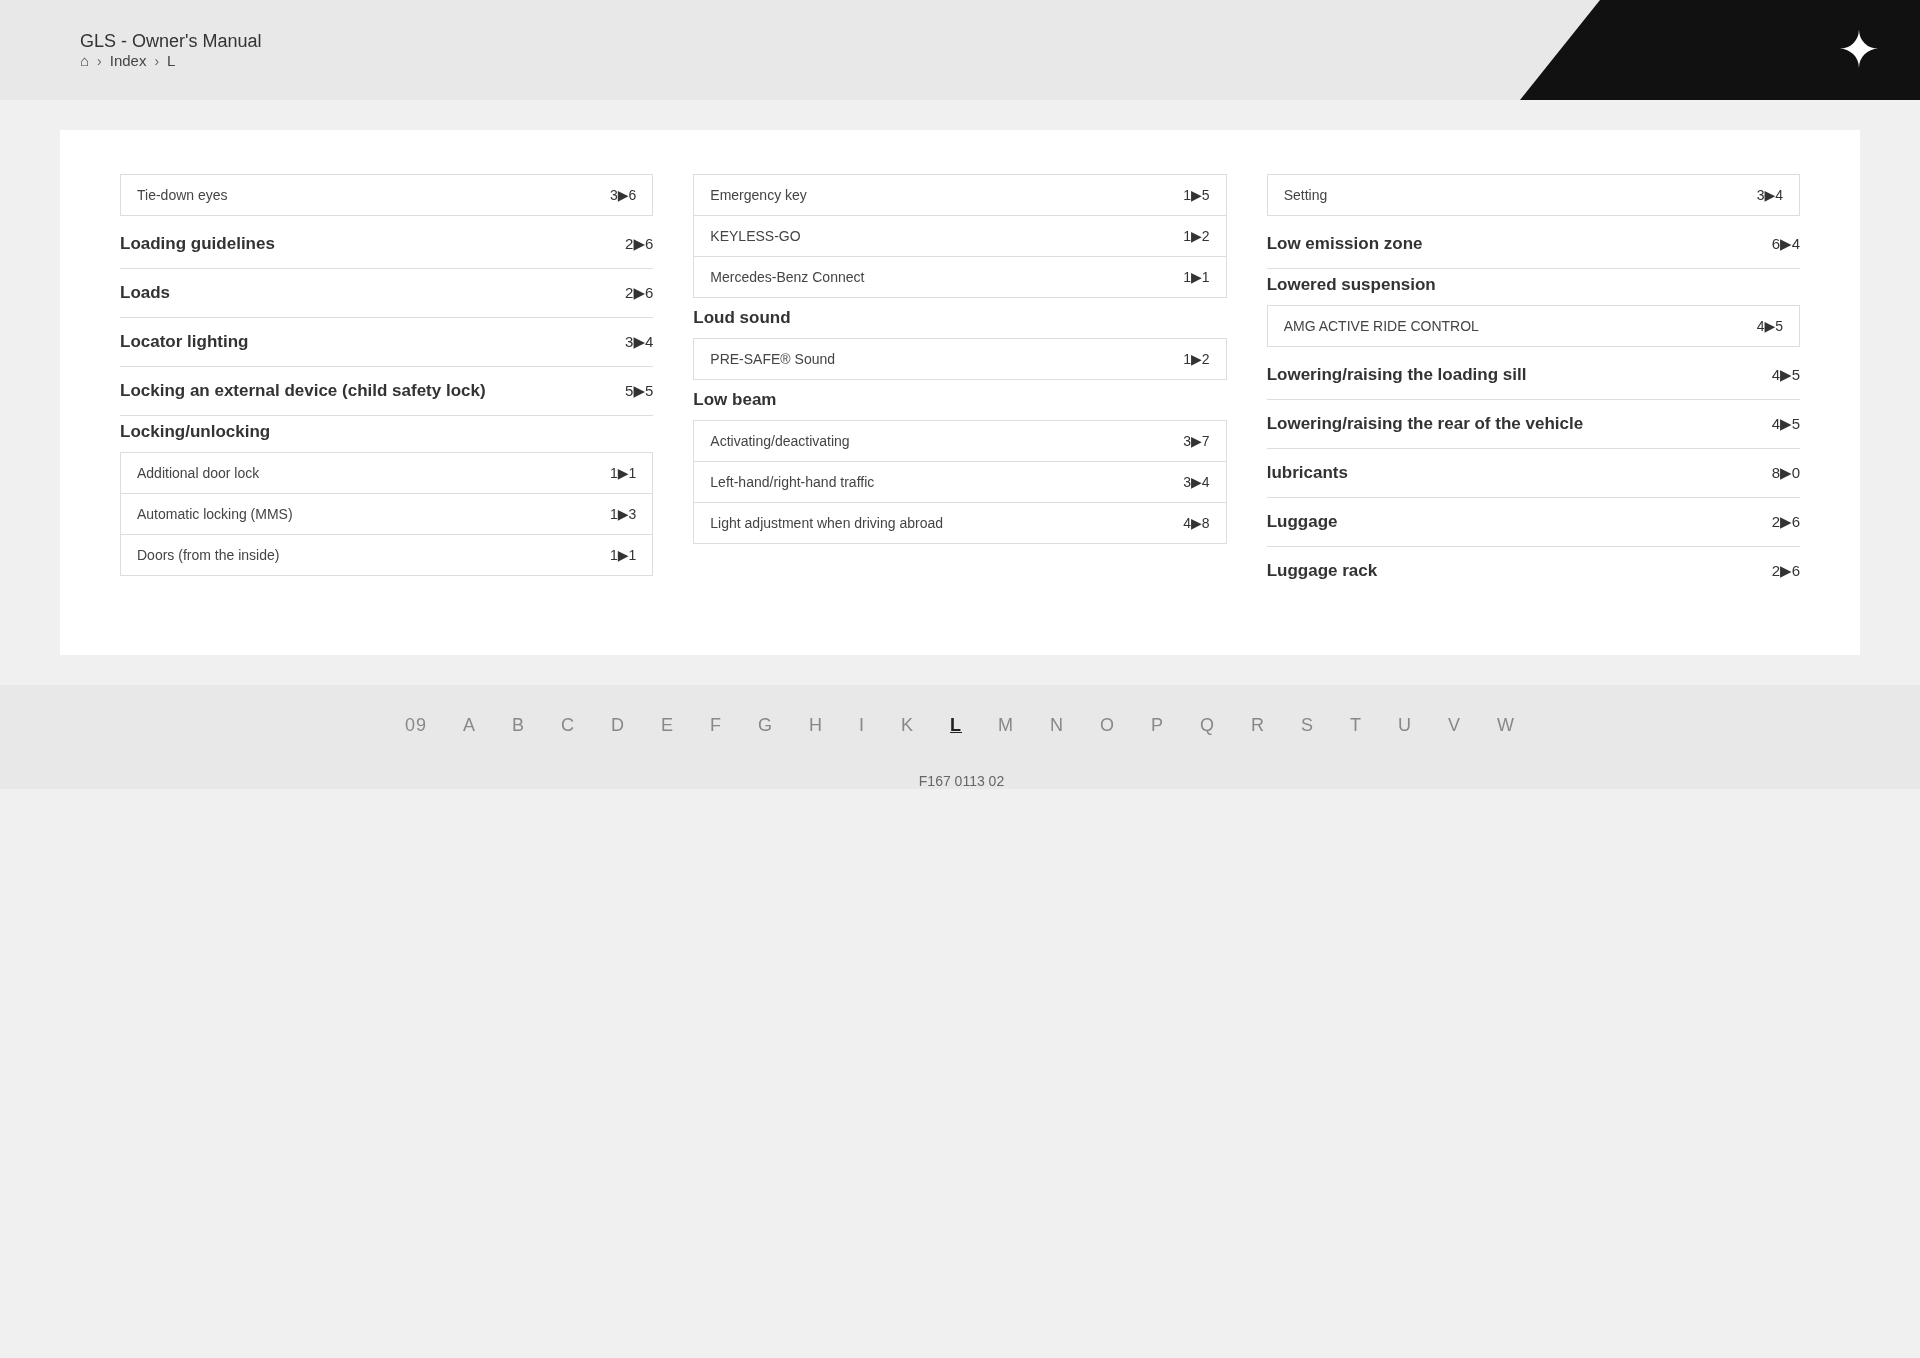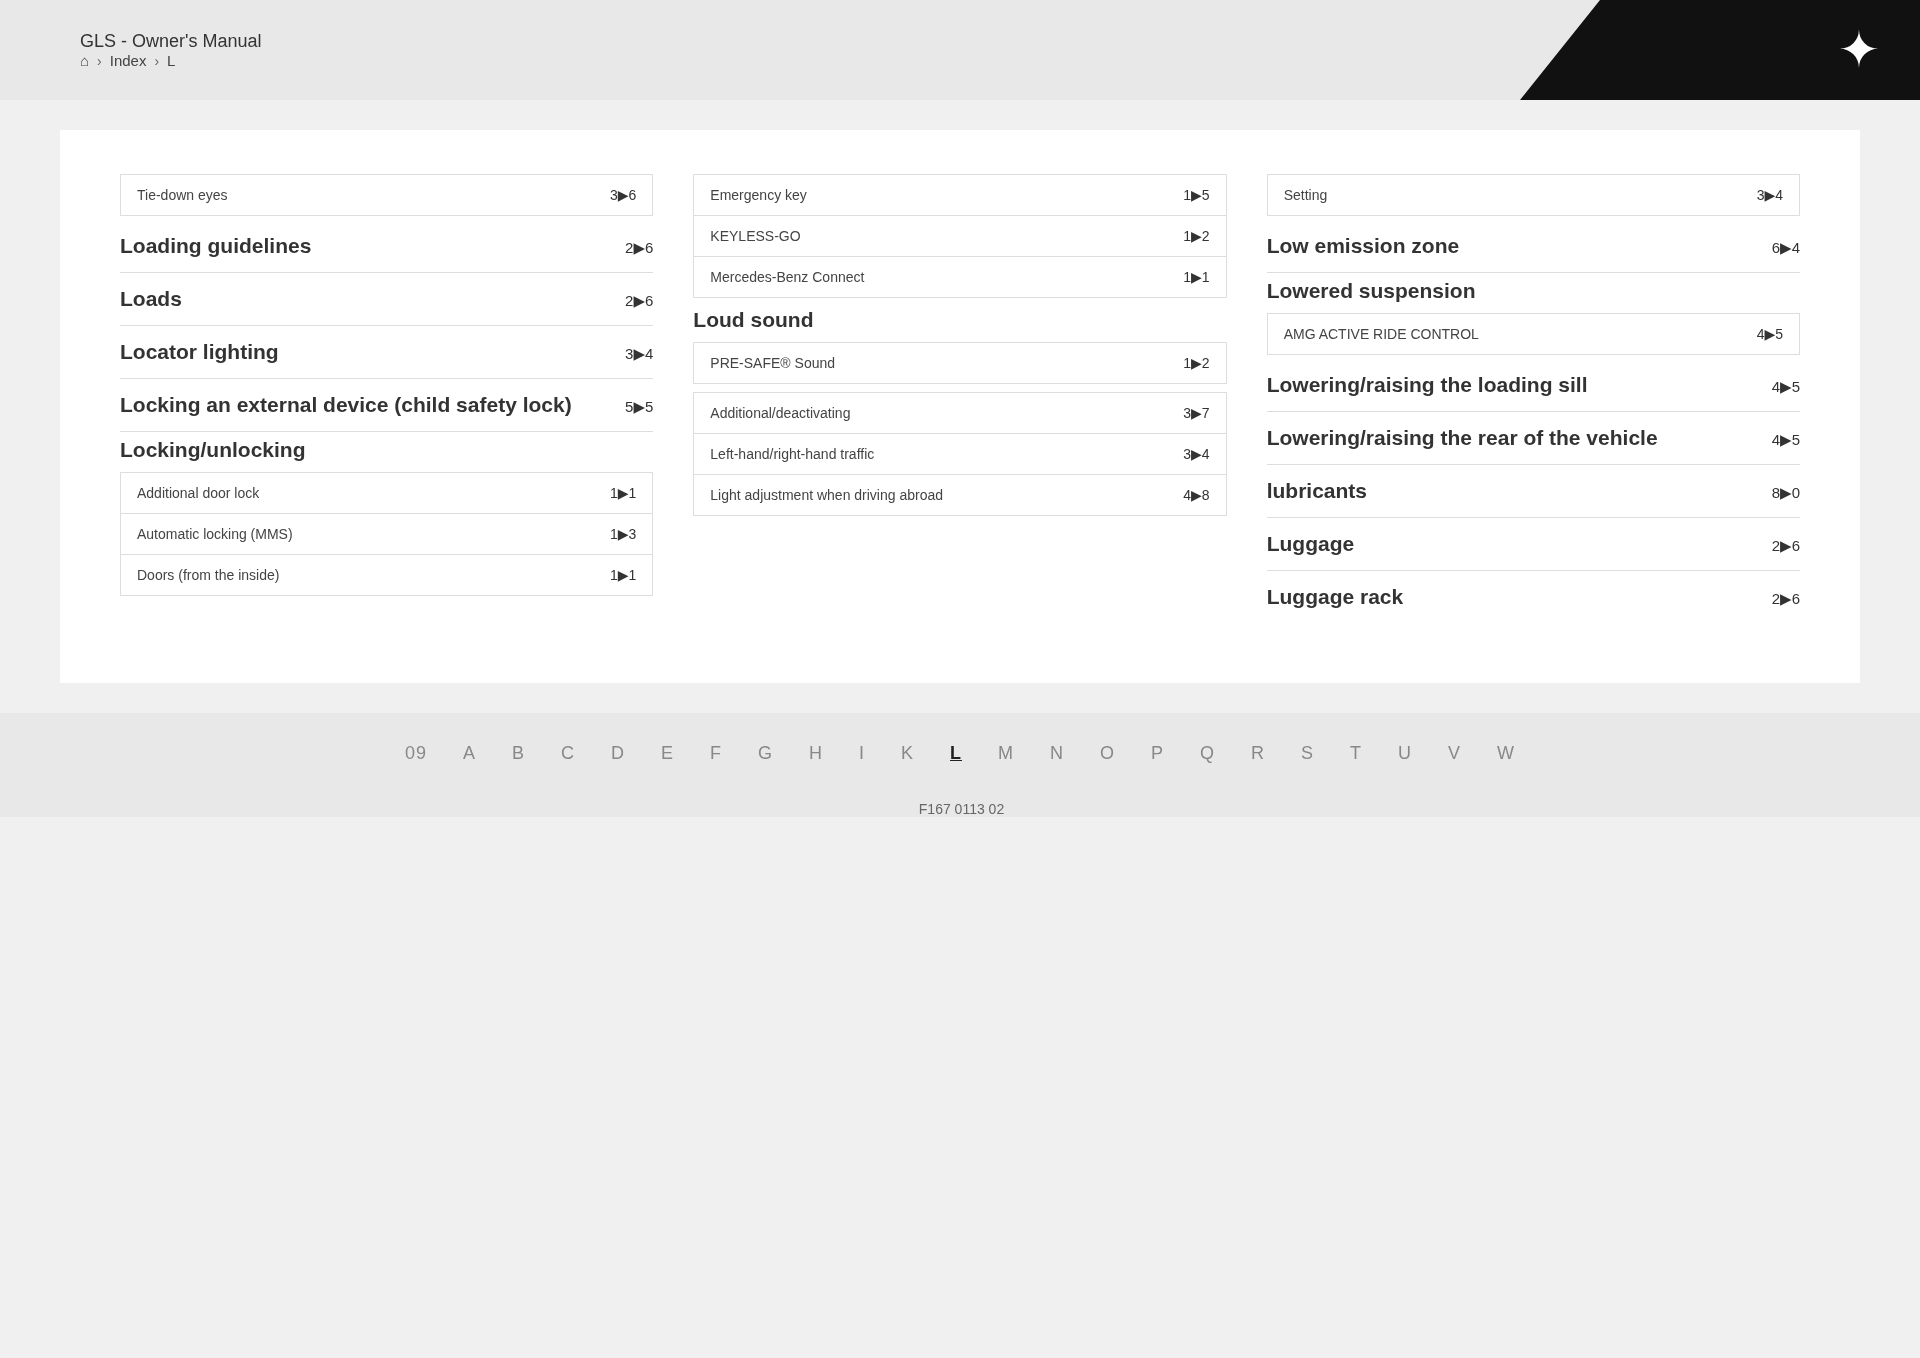--- a/index.html
+++ b/index.html
@@ -85,21 +85,21 @@
       align-items: baseline;
       justify-content: space-between;
       padding: 14px 0;
       border-bottom: 1px solid #ddd;
       gap: 10px;
     }
     .entry:last-child {
       border-bottom: none;
     }
     .entry-label {
-      font-size: 21px;
+      font-size: 17px;
       color: #333;
       flex: 1;
     }
     .entry-label.bold {
       font-weight: bold;
     }
     .entry-page {
       font-size: 15px;
       color: #333;
       white-space: nowrap;
@@ -269,24 +269,27 @@
         <span class="entry-label bold">Loud sound</span>
       </div>
 
       <div class="sub-section">
         <div class="sub-entry">
           <span class="sub-entry-label">PRE-SAFE® Sound</span>
           <span class="sub-entry-page">1▶2</span>
         </div>
       </div>
 
-
-      <div class="sub-section">
-        <div class="sub-entry">
-          <span class="sub-entry-label">Additional/deactivating</span>
+      <div class="entry entry-spacer">
+        <span class="entry-label bold">Low beam</span>
+      </div>
+
+      <div class="sub-section">
+        <div class="sub-entry">
+          <span class="sub-entry-label">Activating/deactivating</span>
           <span class="sub-entry-page">3▶7</span>
         </div>
         <div class="sub-entry">
           <span class="sub-entry-label">Left-hand/right-hand traffic</span>
           <span class="sub-entry-page">3▶4</span>
         </div>
         <div class="sub-entry">
           <span class="sub-entry-label">Light adjustment when driving abroad</span>
           <span class="sub-entry-page">4▶8</span>
         </div>

